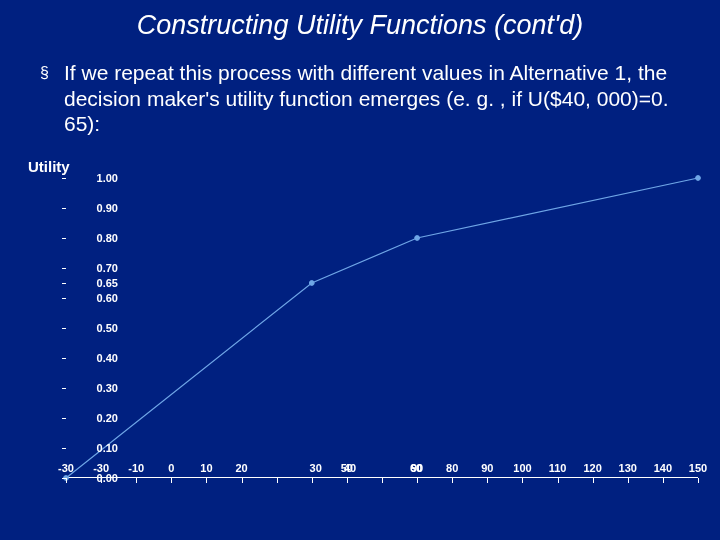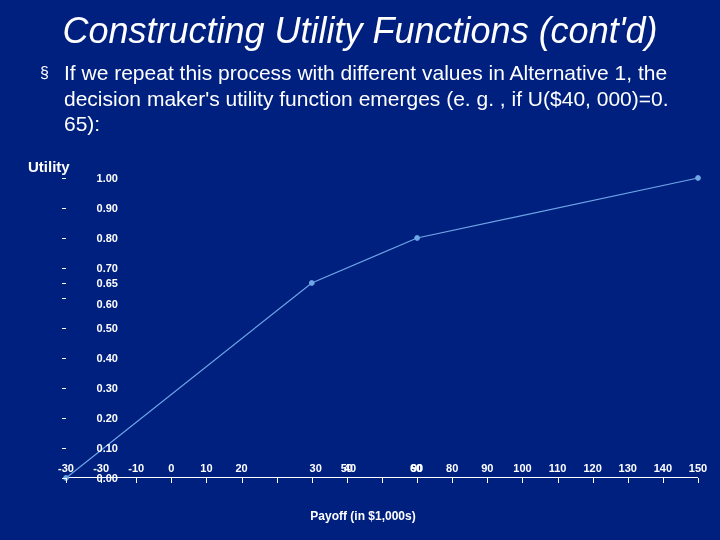--- a/index.html
+++ b/index.html
@@ -17,21 +17,21 @@
     width: 720px;
     height: 540px;
     box-sizing: border-box;
   }
   .title {
     position: absolute;
     top: 10px;
     left: 0;
     right: 0;
     text-align: center;
-    font-size: 36px;
+    font-size: 27px;
     font-style: italic;
     font-weight: 400;
     color: #ffffff;
   }
   .body-text {
     position: absolute;
     top: 60px;
     left: 40px;
     right: 30px;
     font-size: 21px;
@@ -190,28 +190,27 @@
         <div class="x-tick" style="left: 351.111px;"></div>
         <div class="x-tick" style="left: 386.222px;"></div>
         <div class="x-tick" style="left: 421.333px;"></div>
         <div class="x-tick" style="left: 456.444px;"></div>
         <div class="x-tick" style="left: 491.556px;"></div>
         <div class="x-tick" style="left: 526.667px;"></div>
         <div class="x-tick" style="left: 561.778px;"></div>
         <div class="x-tick" style="left: 596.889px;"></div>
         <div class="x-tick" style="left: 632px;"></div>
       </div>
-    <div class="x-title">Payoff (in $1,000s)</div>
   <div class="y-label" style="top: 320px;">0.00</div>
       <div class="y-label" style="top: 290px;">0.10</div>
       <div class="y-label" style="top: 260px;">0.20</div>
       <div class="y-label" style="top: 230px;">0.30</div>
       <div class="y-label" style="top: 200px;">0.40</div>
       <div class="y-label" style="top: 170px;">0.50</div>
-      <div class="y-label" style="top: 146px;">0.60</div>
+      <div class="y-label" style="top: 140px;">0.60</div>
       <div class="y-label" style="top: 125px;">0.65</div>
       <div class="y-label" style="top: 110px;">0.70</div>
       <div class="y-label" style="top: 80px;">0.80</div>
       <div class="y-label" style="top: 50px; margin-left: 44px;">0.90</div>
       <div class="y-label" style="top: 20px;">1.00</div>
       <div class="x-label" style="left: 48px;">-30</div>
       <div class="x-label" style="left: 83.1111px;">-30</div>
       <div class="x-label" style="left: 118.222px;">-10</div>
       <div class="x-label" style="left: 153.333px;">0</div>
       <div class="x-label" style="left: 188.444px;">10</div>

